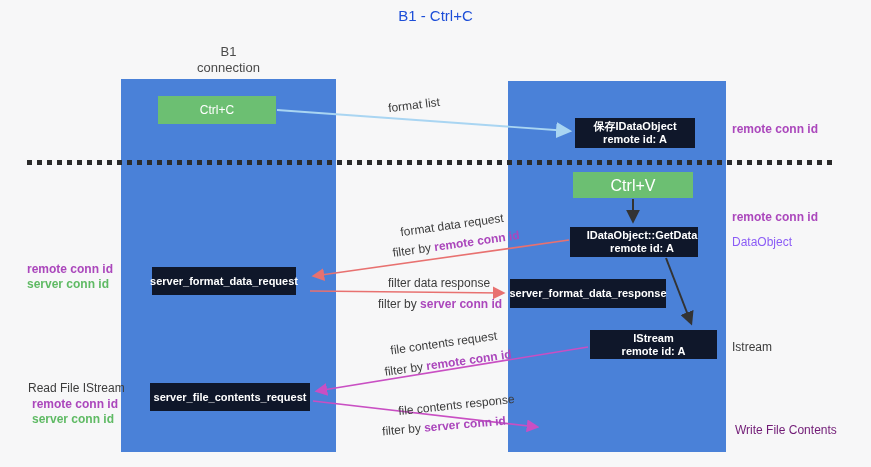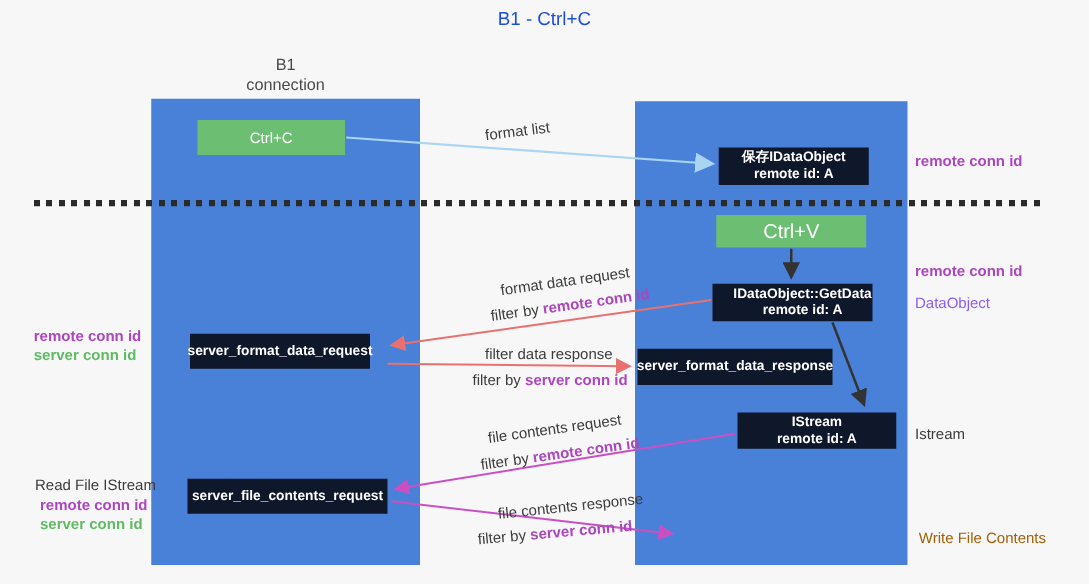--- a/index.html
+++ b/index.html
@@ -172,21 +172,21 @@
   </div>
   <div class="side purple" style="left:732px;top:210px;">
     <span>remote conn id</span>
   </div>
   <div class="side" style="left:732px;top:235px;color:#8b5cf6;">
     <span>DataObject</span>
   </div>
   <div class="side" style="left:732px;top:340px;color:#3c3c3c;">
     <span>Istream</span>
   </div>
-  <div class="side" style="left:735px;top:423px;color:#a16207;">
+  <div class="side" style="left:735px;top:423px;color:#701a75;">
     <span>Write File Contents</span>
   </div>
 
   <div class="side" style="left:27px;top:262px;">
     <div class="purple">remote conn id</div>
     <div class="greent">server conn id</div>
   </div>
   <div class="side" style="left:28px;top:381px;color:#3c3c3c;">
     <span>Read File IStream</span>
   </div>

